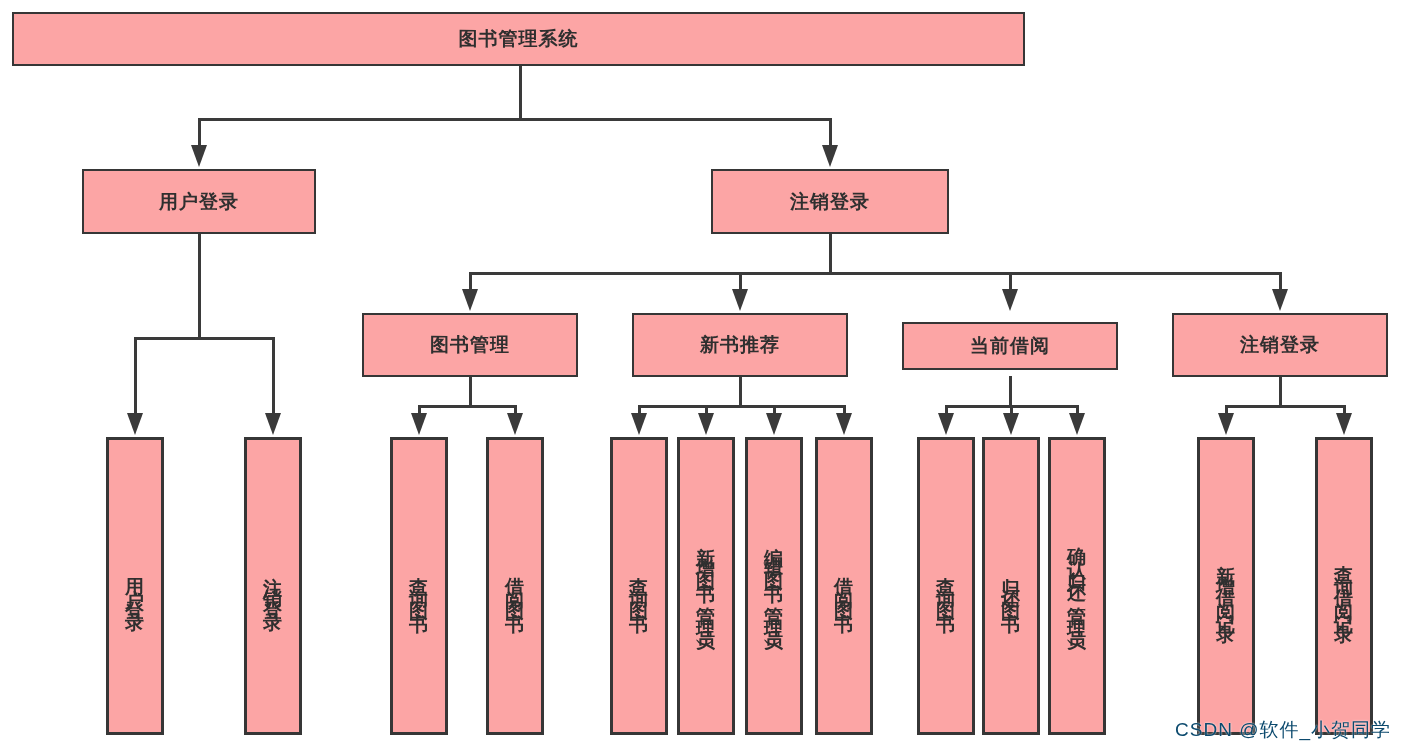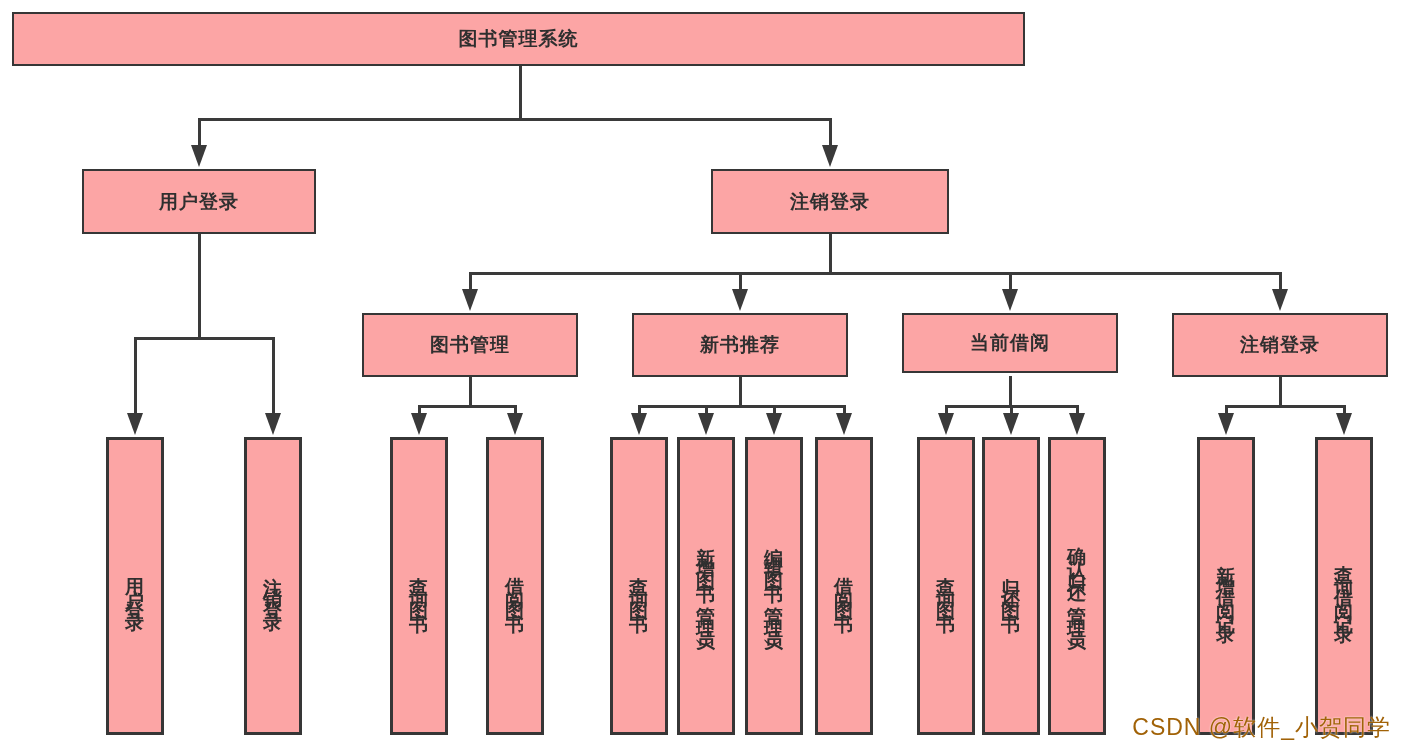--- a/index.html
+++ b/index.html
@@ -35,41 +35,41 @@
   .vline { width:3px; }
   .arrow {
     position:absolute; width:0; height:0; z-index:1;
     border-left:8px solid transparent;
     border-right:8px solid transparent;
     border-top:22px solid #3a3a3a;
   }
   .watermark {
     position:absolute;
     right:14px; bottom:4px;
-    font-size:23px;
-    color:#a16207;
+    font-size:19px;
+    color:#0c4a6e;
     text-shadow:0 0 2px #ffffff;
     z-index:5;
     letter-spacing:1px;
     white-space:nowrap;
   }
 </style>
 </head>
 <body>
 
 <div class="canvas">
 
   <div class="box" style="left:12px; top:12px; width:1013px; height:54px;">图书管理系统</div>
 
   <div class="box" style="left:82px; top:169px; width:234px; height:65px;">用户登录</div>
   <div class="box" style="left:711px; top:169px; width:238px; height:65px;">注销登录</div>
 
   <div class="box" style="left:362px; top:313px; width:216px; height:64px;">图书管理</div>
   <div class="box" style="left:632px; top:313px; width:216px; height:64px;">新书推荐</div>
-  <div class="box" style="left:902px; top:313px; width:216px; height:60px;">当前借阅</div>
+  <div class="box" style="left:902px; top:322px; width:216px; height:48px;">当前借阅</div>
   <div class="box" style="left:1172px; top:313px; width:216px; height:64px;">注销登录</div>
 
   <div class="box leaf" style="left:106px; top:437px; width:58px; height:298px;">
     <span class="vtext">用户登录</span>
   </div>
   <div class="box leaf" style="left:244px; top:437px; width:58px; height:298px;">
     <span class="vtext">注销登录</span>
   </div>
 
   <div class="box leaf" style="left:390px; top:437px; width:58px; height:298px;">

